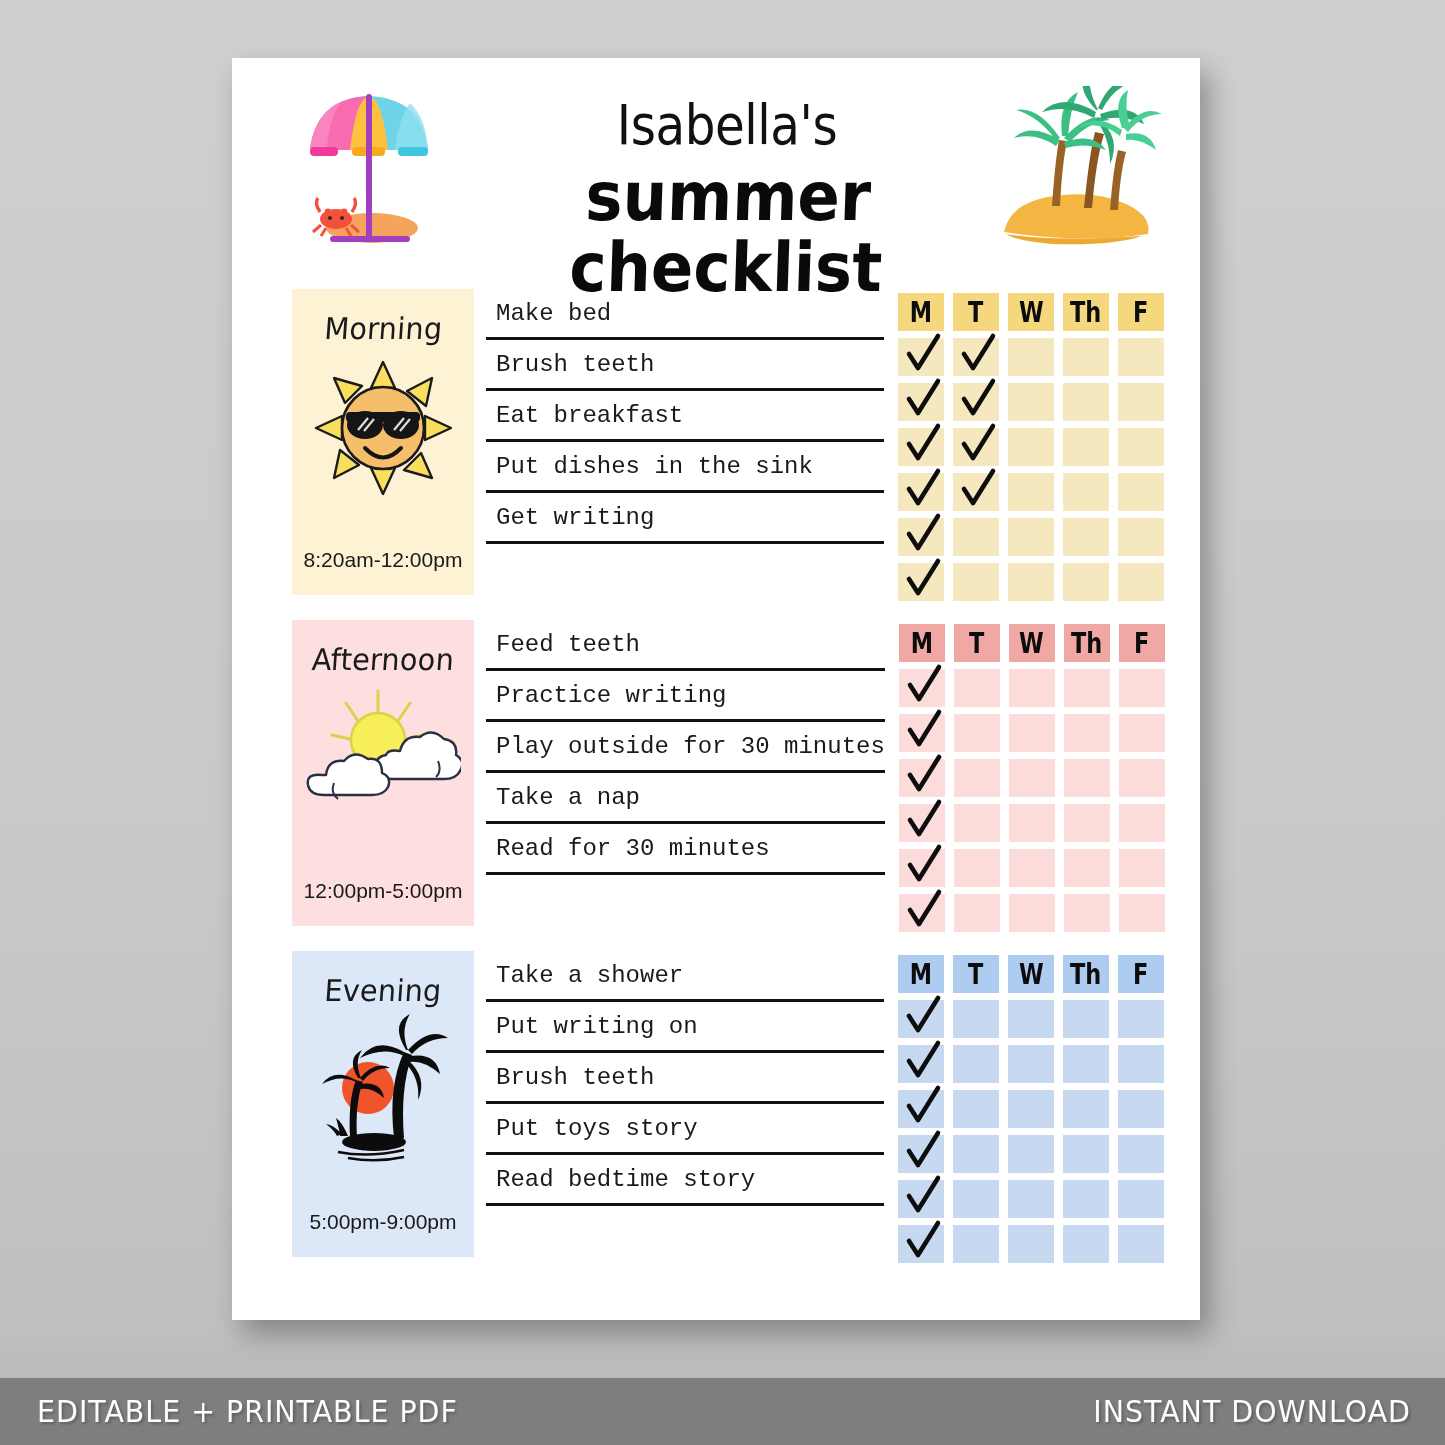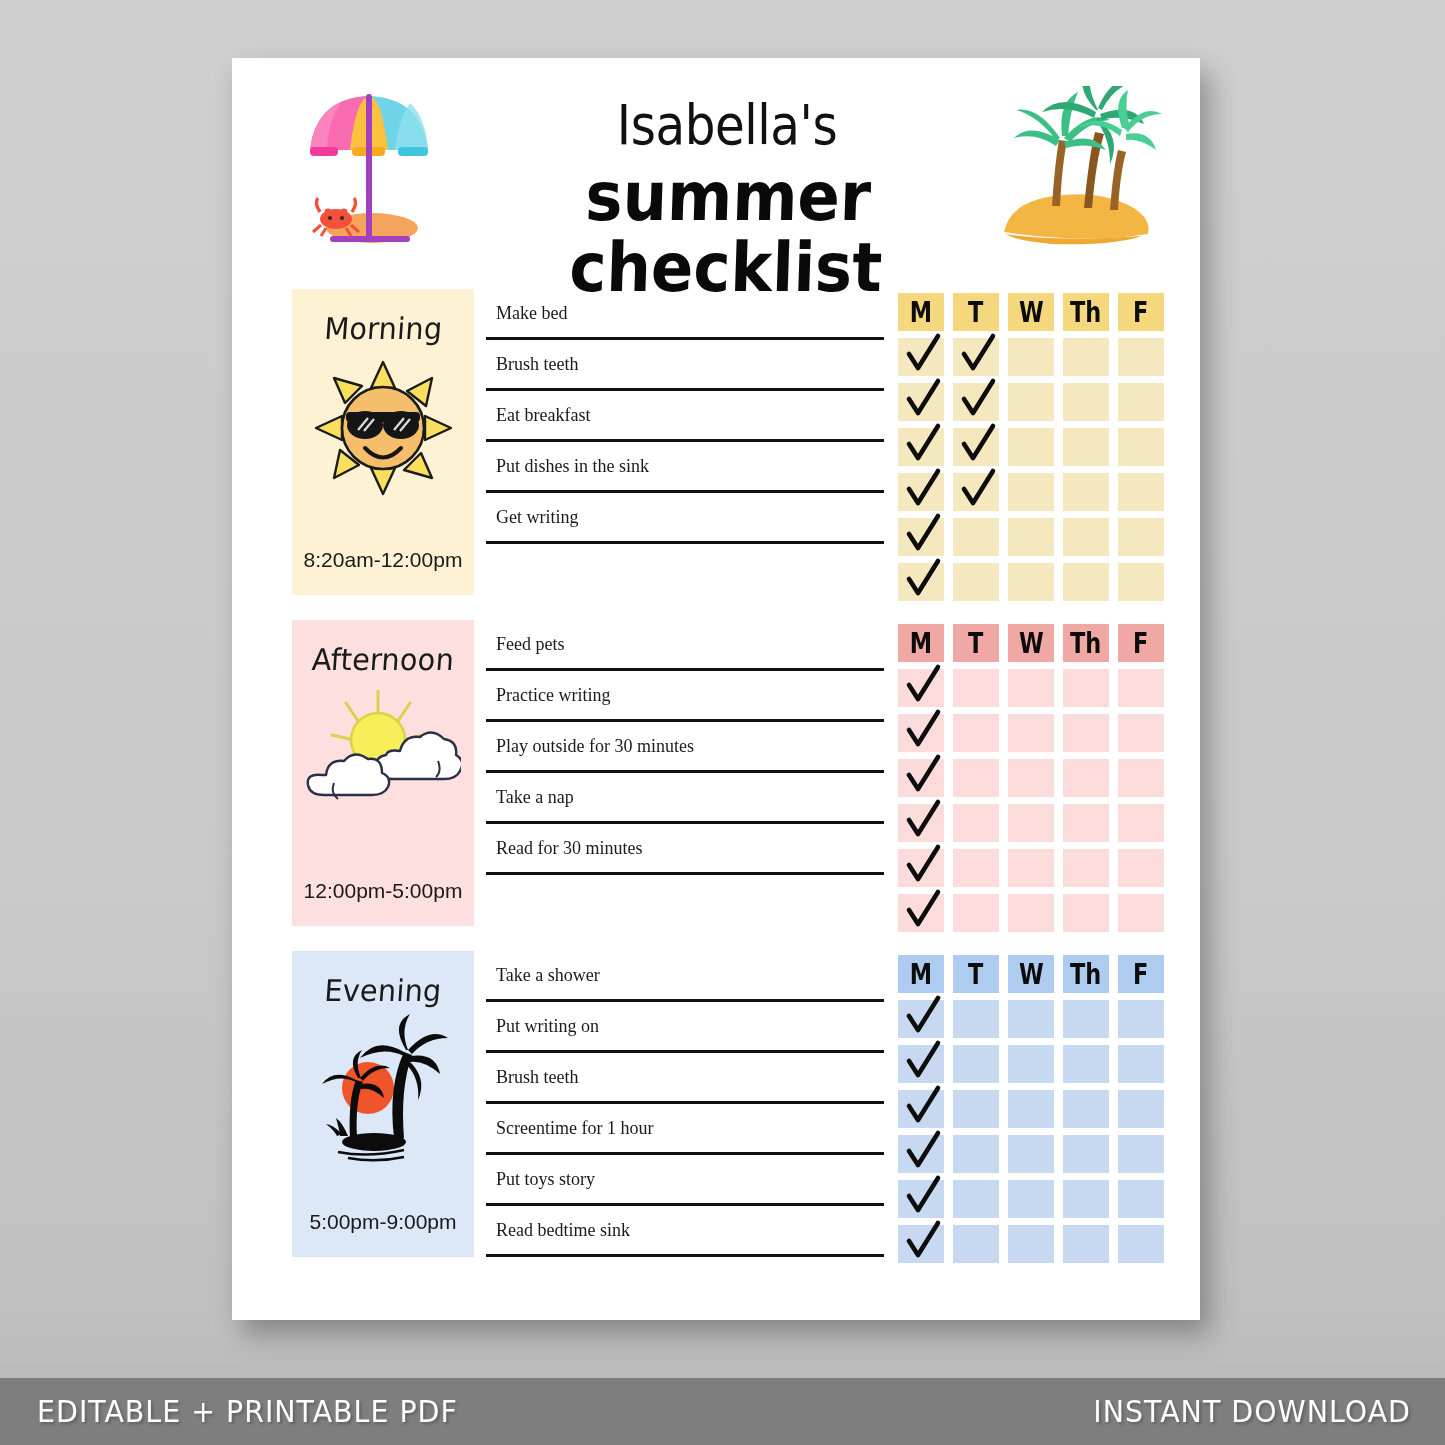--- a/index.html
+++ b/index.html
@@ -107,22 +107,22 @@
     justify-content: flex-start;
   }
   .task-row {
     height: 51px;
     border-bottom: 3px solid #111;
     display: flex;
     align-items: center;
     padding-left: 10px;
   }
   .task-text {
-    font-family: Liberation Serif, serif;
-    font-size: 18px;
+    font-family: Liberation Mono, monospace;
+    font-size: 24px;
     color: #1a1a1a;
     white-space: nowrap;
   }
 
   
   .grid {
     flex: 0 0 272px;
     width: 272px;
     display: flex;
     flex-direction: column;
@@ -410,21 +410,21 @@
           <path d="M94 68 q4 -16 20 -14 q12 -10 24 2 q14 2 12 16 q10 6 4 16 q-4 8 -16 8 l-52 0 q-14 0 -16 -10 q-2 -12 10 -14 q2 -6 14 -4 z"></path>
           <path d="M20 92 q2 -16 18 -14 q10 -12 24 -2 q14 -2 14 14 q10 4 6 14 q-4 8 -16 8 l-48 0 q-14 0 -16 -10 q-2 -12 14 -10 z"></path>
         </g>
         <path d="M28 100 q-4 10 4 16" stroke="#2b2f45" stroke-width="2" fill="none"></path>
         <path d="M132 78 q4 10 -2 16" stroke="#2b2f45" stroke-width="2" fill="none"></path>
       </svg>
       <div class="card-time">12:00pm-5:00pm</div>
     </div>
     <div class="tasks">
       <div class="task-row">
-          <span class="task-text">Feed pets</span>
+          <span class="task-text">Feed teeth</span>
         </div>
       <div class="task-row">
           <span class="task-text">Practice writing</span>
         </div>
       <div class="task-row">
           <span class="task-text">Play outside for 30 minutes</span>
         </div>
       <div class="task-row">
           <span class="task-text">Take a nap</span>
         </div>
@@ -551,27 +551,24 @@
       <div class="task-row">
           <span class="task-text">Take a shower</span>
         </div>
       <div class="task-row">
           <span class="task-text">Put writing on</span>
         </div>
       <div class="task-row">
           <span class="task-text">Brush teeth</span>
         </div>
       <div class="task-row">
-          <span class="task-text">Screentime for 1 hour</span>
-        </div>
-      <div class="task-row">
           <span class="task-text">Put toys story</span>
         </div>
       <div class="task-row">
-          <span class="task-text">Read bedtime sink</span>
+          <span class="task-text">Read bedtime story</span>
         </div>
     </div>
     <div class="grid">
         <div class="grid-row">
           <div class="grid-head-cell" style="background:#AECBF0">
             <span>M</span>
           </div>
           <div class="grid-head-cell" style="background:#AECBF0">
             <span>T</span>
           </div>

